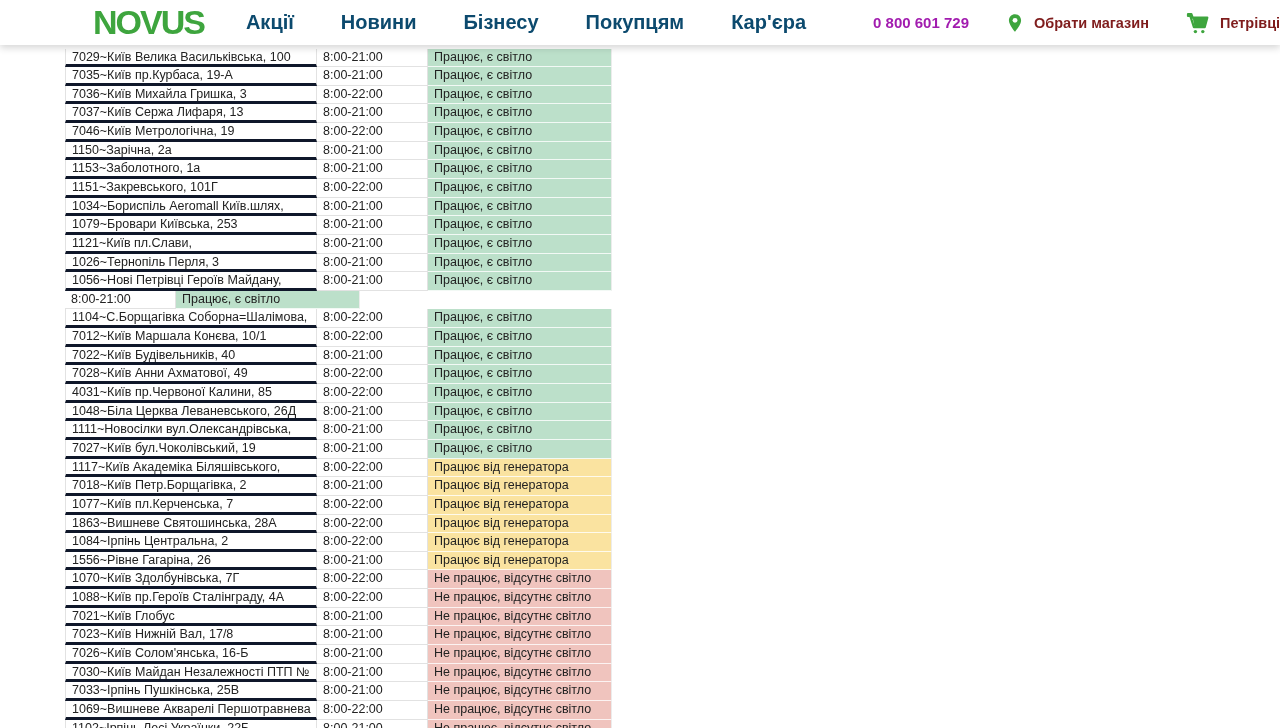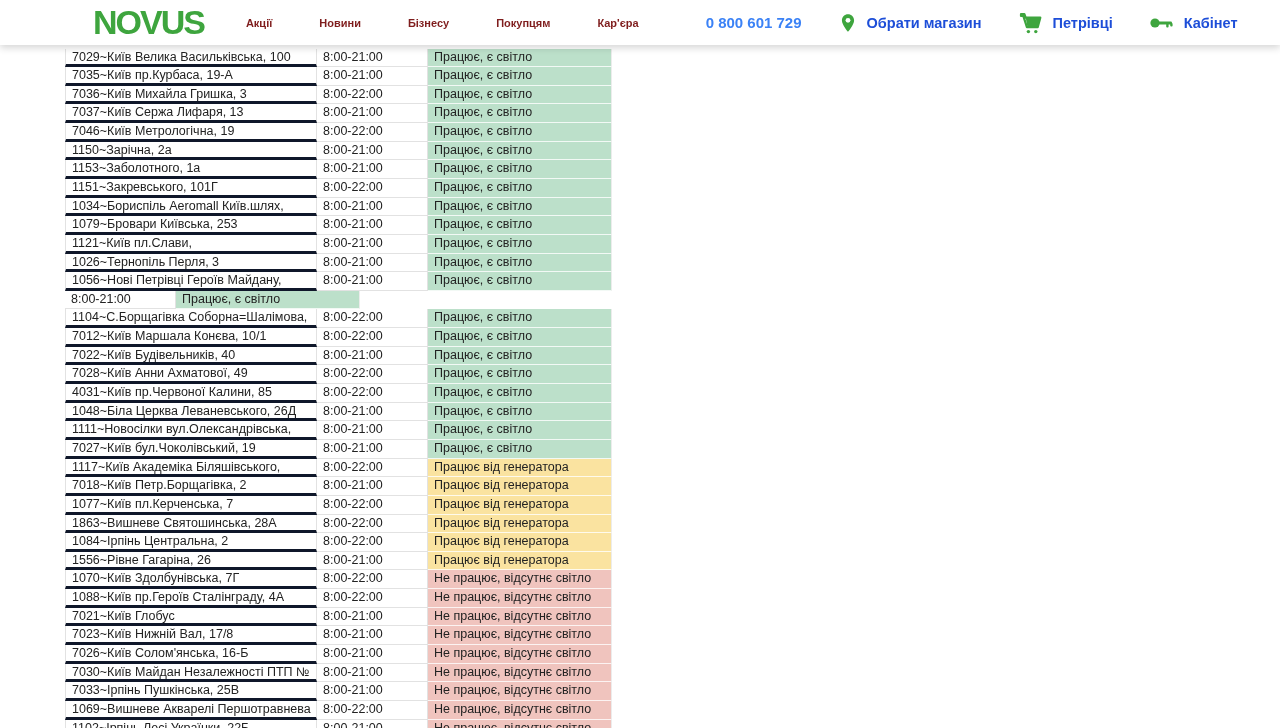--- a/index.html
+++ b/index.html
@@ -17,27 +17,27 @@
     display:flex; align-items:center;
   }
   .logo {
     font-weight:bold; font-size:34px; letter-spacing:-2px;
     line-height:45px; cursor:pointer; user-select:none;
   }
   .vdiv { width:1px; height:28px; background:#ddd; }
   .logo-div { margin-left:14px; }
   .nav { display:flex; align-items:center; margin-left:28px; }
   .nav-item {
-    font-size:11px; color:#7f1d1d; font-weight:bold;
+    font-size:20px; color:#0c4a6e; font-weight:bold;
     margin-right:47px; cursor:pointer; white-space:nowrap;
   }
   .phone { font-size:15px; font-weight:bold; margin-left:20px; white-space:nowrap; cursor:pointer; }
   .hdr-btn {
     display:flex; align-items:center; gap:9px; cursor:pointer;
-    font-size:14.5px; font-weight:bold; color:#1d4ed8; white-space:nowrap;
+    font-size:14.5px; font-weight:bold; color:#7f1d1d; white-space:nowrap;
   }
   .hdr-div { margin:0 18px; }
   .icon { display:inline-flex; align-items:center; justify-content:center; }
 
   
   .table-wrap {
     position:absolute; top:48.5px; left:65px; z-index:1;
   }
   .trow { display:flex; height:18.65px; }
   .cell {
@@ -59,21 +59,21 @@
     <div class="vdiv logo-div"></div>
 
     <div class="nav">
       <div class="nav-item">Акції</div>
       <div class="nav-item">Новини</div>
       <div class="nav-item">Бізнесу</div>
       <div class="nav-item">Покупцям</div>
       <div class="nav-item">Кар'єра</div>
     </div>
 
-    <div class="phone" style="color:#3b82f6;">0 800 601 729</div>
+    <div class="phone" style="color:#a21caf;">0 800 601 729</div>
 
     <div class="vdiv hdr-div"></div>
 
     <div class="hdr-btn">
       <span class="icon">
         <svg width="20" height="22" viewBox="0 0 24 24">
           <path d="M12 1.5C7.9 1.5 4.7 4.8 4.7 8.9c0 5.2 7.3 13.6 7.3 13.6s7.3-8.4 7.3-13.6c0-4.1-3.2-7.4-7.3-7.4z" fill="#3ea53e"></path>
           <circle cx="12" cy="8.8" r="2.9" fill="#fff"></circle>
         </svg>
       </span>

